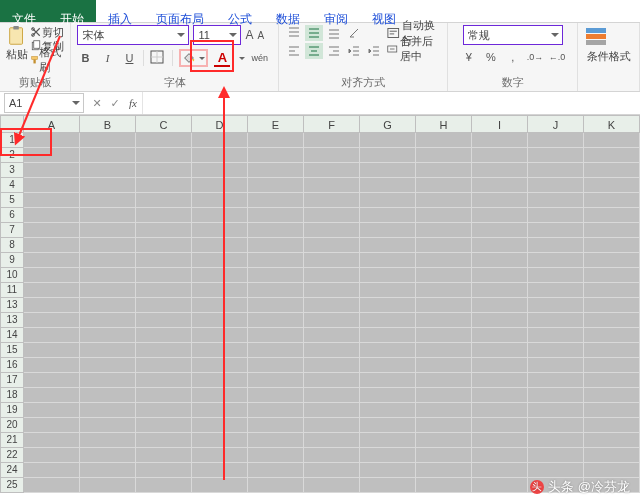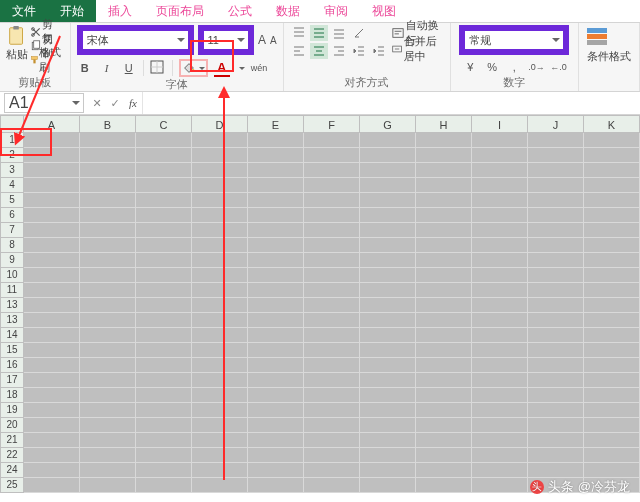--- a/index.html
+++ b/index.html
@@ -1,32 +1,32 @@
 <!DOCTYPE html>
 <html><head>
 <meta charset="utf-8">
 <style>
 html,body{margin:0;padding:0;font-family:"Microsoft YaHei",Arial,sans-serif;font-size:11px;color:#444;background:#fff;width:640px;height:502px;overflow:hidden;position:relative;}
 .tabs{display:flex;height:22px;background:#fff;border-bottom:1px solid #d4d4d4;}
-.tab{padding:0 12px;line-height:22px;font-size:12px;cursor:pointer;}
+.tab{padding:8px 12px;line-height:22px;font-size:12px;cursor:pointer;}
 .tab.file{background:#1a7243;color:#fff;}
 .tab.active{background:#1a7243;color:#fff;}
-.tab.plain{color:#ec4899;}
+.tab.plain{color:#1d4ed8;}
 .ribbon{display:flex;height:68px;border-bottom:1px solid #d4d4d4;background:#f6f6f6;}
 .group{border-right:1px solid #e0e0e0;padding:2px 6px 0;display:flex;flex-direction:column;justify-content:space-between;}
 .group-label{font-size:11px;color:#6a6a6a;text-align:center;line-height:14px;margin-top:auto;margin-bottom:2px;}
 .clip{width:60px;}
 .clip-top{display:flex;}
 .paste-btn{width:28px;text-align:left;line-height:12px;font-size:11px;}
 .paste-ico{width:22px;height:22px;margin:0 auto 1px;}
 .mini-row{display:flex;align-items:center;height:14px;font-size:11px;color:#444;gap:0;margin-left:2px;}
 .mini-ico{width:12px;height:12px;}
 .font-group{width:200px;}
 .font-row1{display:flex;gap:4px;align-items:center;margin-bottom:4px;}
-.combo{border:6px solid #6d28d9;background:#fff;height:18px;line-height:18px;padding:0 14px 0 4px;position:relative;font-size:11px;}
+.combo{border:1px solid #6d28d9;background:#fff;height:18px;line-height:18px;padding:0 14px 0 4px;position:relative;font-size:11px;}
 .combo::after{content:"";position:absolute;right:3px;top:7px;border:4px solid transparent;border-top-color:#666;}
 .combo.font{width:92px;}
 .combo.size{width:28px;}
 .aa{font-size:12px;color:#555;}
 .font-row2{display:flex;gap:6px;align-items:center;}
 .fbtn{width:16px;height:16px;line-height:16px;text-align:center;color:#555;}
 .fbtn.u{text-decoration:underline;}
 .font-row2 .sep{width:1px;height:16px;background:#ddd;}
 .fill-split{display:flex;align-items:center;border:1px solid #f7b1b1;padding:1px 2px;box-shadow:0 0 0 1px #f7b1b1 inset;}
 .bucket{width:14px;height:14px;}
@@ -35,21 +35,21 @@
 .fontA::after{content:"";position:absolute;left:0;right:0;bottom:-1px;height:2px;background:#c00;}
 .align-group{width:160px;}
 .al-grid{display:grid;grid-template-columns:repeat(5,18px);gap:2px;}
 .al-grid .c{width:18px;height:16px;display:flex;align-items:center;justify-content:center;}
 .al-grid svg{width:14px;height:14px;}
 .wrap-col{margin-left:4px;}
 .wl{display:flex;align-items:center;gap:2px;font-size:11px;height:16px;}
 .num-group{width:120px;align-items:center;}
 .style-group{width:50px;text-align:center;}
 .namebox-row{display:flex;align-items:center;height:22px;border-bottom:1px solid #d4d4d4;background:#fff;}
-.namebox{width:70px;border:1px solid #c8c8c8;margin:1px 4px;height:18px;line-height:18px;padding:0 4px;font-size:16px;position:relative;}
+.namebox{width:70px;border:1px solid #c8c8c8;margin:1px 4px;height:18px;line-height:18px;padding:0 4px;font-size:11px;position:relative;}
 .namebox::after{content:"";position:absolute;right:3px;top:7px;border:4px solid transparent;border-top-color:#666;}
 .fx-btn{width:18px;text-align:center;color:#888;}
 .fx-btn.fx{font-style:italic;font-family:serif;color:#555;}
 .fbar{flex:1;border-left:1px solid #e4e4e4;height:22px;}
 .sheet{position:relative;height:388px;}
 .colhdrs{display:flex;height:18px;}
 .corner{width:24px;height:18px;background:#e8efe9;border:1px solid #bfbfbf;box-sizing:border-box;}
 .colh{width:56px;height:18px;line-height:18px;text-align:center;background:#e8efe9;border:1px solid #bfbfbf;border-left:none;box-sizing:border-box;font-size:11px;color:#444;}
 .rows{height:370px;overflow:hidden;}
 .r{display:flex;height:15px;}

